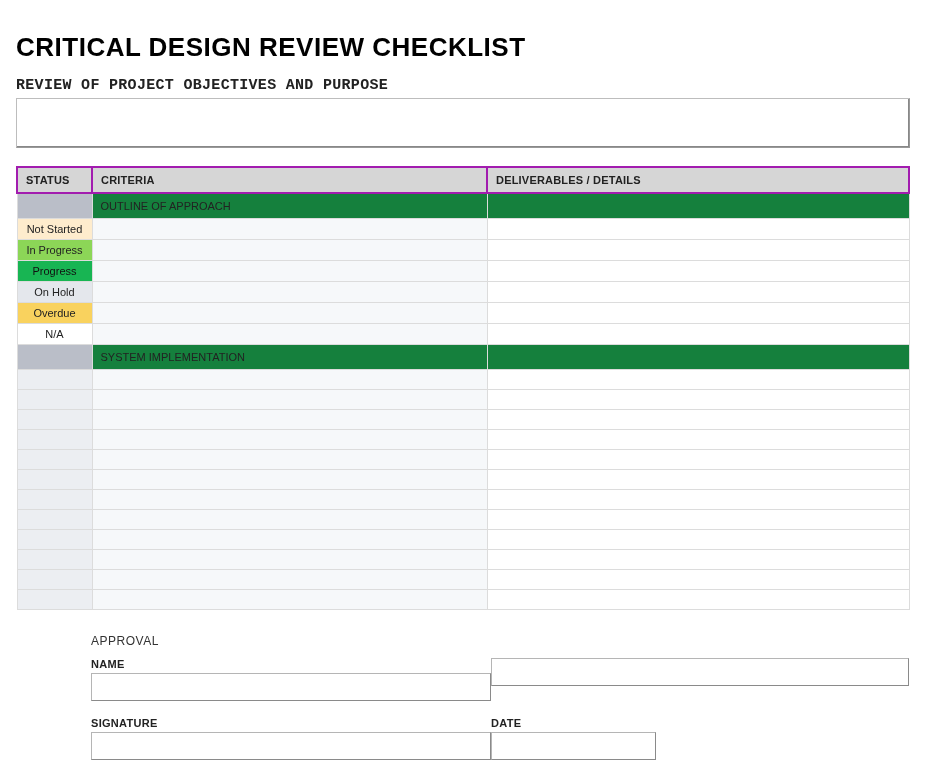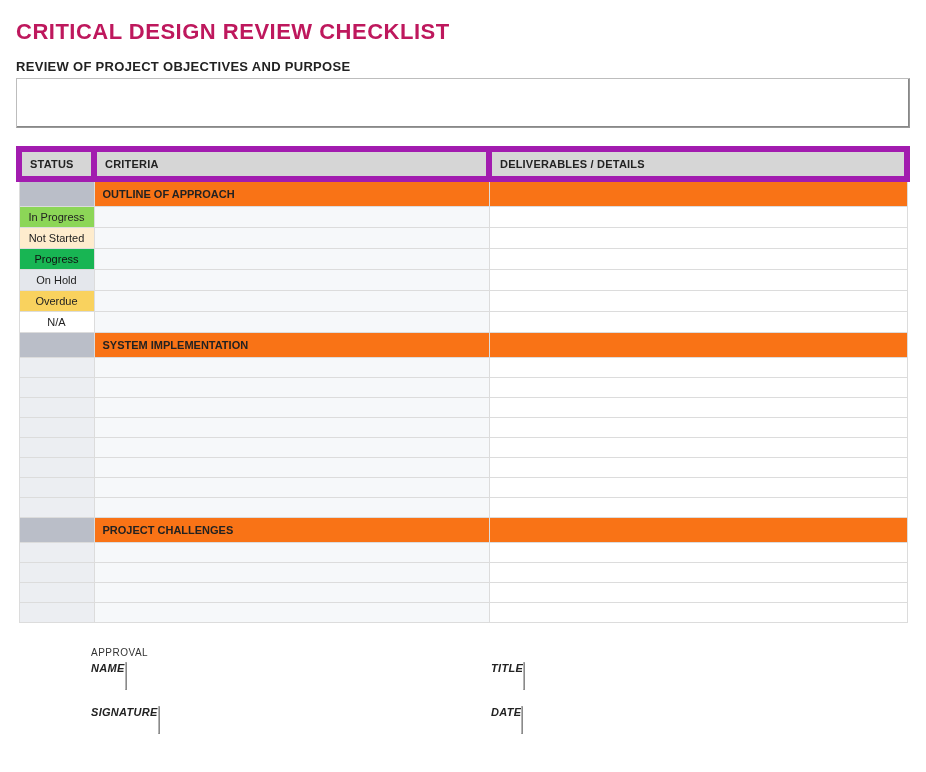--- a/index.html
+++ b/index.html
@@ -4,32 +4,33 @@
 <style>
   * { box-sizing: border-box; }
   body {
     margin: 0;
     padding: 16px;
     font-family: "Helvetica Neue", Helvetica, Arial, sans-serif;
     color: #444;
     background: #fff;
   }
   .page-title {
-    font-size: 22px;
+    font-size: 26px;
     font-weight: 700;
     letter-spacing: 0.5px;
-    color: #be185d;
-    margin: 3px 0 14px 0;
+    color: #000000;
+    margin: 16px 0 14px 0;
   }
   .section-label {
-    font-size: 13px;
+    font-size: 15px;
     font-weight: 700;
     color: #222;
     margin: 0 0 4px 0;
     letter-spacing: 0.3px;
+    font-family: Liberation Mono, monospace;
   }
   .review-box {
     width: 100%;
     height: 50px;
     border: 1px solid #bdbdbd;
     border-top: 1px solid #bdbdbd;
     border-right: 1px solid #999;
     border-bottom: 1px solid #999;
     box-shadow: inset -1px -1px 0 #888;
     margin-bottom: 18px;
@@ -37,36 +38,36 @@
   table.checklist {
     width: 100%;
     border-collapse: collapse;
     font-size: 11px;
   }
   table.checklist th {
     background: #d6d6d6;
     text-align: left;
     font-weight: 700;
     padding: 6px 8px;
-    border: 6px solid #a21caf;
+    border: 2px solid #a21caf;
     color: #222;
     letter-spacing: 0.2px;
   }
   table.checklist td {
     border: 1px solid #dcdcdc;
     padding: 4px 8px;
     height: 20px;
     vertical-align: middle;
   }
   .col-status { width: 75px; }
   .col-criteria { width: 395px; }
   .col-desc { }
   .section-row td.section-cell {
-    background: #f97316;
-    font-weight: 700;
+    background: #15803d;
+    font-weight: 400;
     color: #222;
     padding: 6px 8px;
   }
   .section-row td.section-status {
     background: #babec8;
   }
   .status-cell {
     background: #eceef2;
     text-align: center;
     font-size: 11px;
@@ -80,33 +81,33 @@
   .st-onhold     { background: #e4e7ec !important; }
   .st-overdue    { background: #f9d25e !important; }
   .st-na         { background: #ffffff !important; }
 
   .approval-block {
     margin-top: 24px;
     margin-left: 75px;
     width: 820px;
   }
   .approval-heading {
-    font-size: 10px;
+    font-size: 12px;
     letter-spacing: 0.5px;
     color: #333;
-    margin-bottom: 4px;
+    margin-bottom: 10px;
   }
   .approval-row {
     display: flex;
     gap: 0;
     margin-bottom: 16px;
   }
   .approval-field {
     display: flex;
-    font-style: italic;
+    flex-direction: column;
   }
   .approval-field.name { width: 400px; }
   .approval-field.title { width: 418px; }
   .approval-field.signature { width: 400px; }
   .approval-field.date { width: 165px; }
   .approval-label {
     font-size: 11px;
     font-weight: 700;
     color: #222;
     margin-bottom: 3px;
@@ -136,26 +137,26 @@
       <th class="col-desc">DELIVERABLES / DETAILS</th>
     </tr>
   </thead>
   <tbody id="checklist-body">
       <tr class="section-row">
         <td class="section-status"></td>
         <td class="section-cell">OUTLINE OF APPROACH</td>
         <td class="section-cell"></td>
       </tr>
       <tr>
+        <td class="status-cell st-notstarted">Not Started</td>
+        <td class="criteria-cell"></td>
+        <td class="desc-cell"></td>
+      </tr>
+      <tr>
         <td class="status-cell st-inprogress">In Progress</td>
-        <td class="criteria-cell"></td>
-        <td class="desc-cell"></td>
-      </tr>
-      <tr>
-        <td class="status-cell st-notstarted">Not Started</td>
         <td class="criteria-cell"></td>
         <td class="desc-cell"></td>
       </tr>
       <tr>
         <td class="status-cell st-complete">Progress</td>
         <td class="criteria-cell"></td>
         <td class="desc-cell"></td>
       </tr>
       <tr>
         <td class="status-cell st-onhold">On Hold</td>
@@ -209,25 +210,20 @@
       </tr>
       <tr>
         <td class="status-cell "></td>
         <td class="criteria-cell"></td>
         <td class="desc-cell"></td>
       </tr>
       <tr>
         <td class="status-cell "></td>
         <td class="criteria-cell"></td>
         <td class="desc-cell"></td>
-      </tr>
-      <tr class="section-row">
-        <td class="section-status"></td>
-        <td class="section-cell">PROJECT CHALLENGES</td>
-        <td class="section-cell"></td>
       </tr>
       <tr>
         <td class="status-cell "></td>
         <td class="criteria-cell"></td>
         <td class="desc-cell"></td>
       </tr>
       <tr>
         <td class="status-cell "></td>
         <td class="criteria-cell"></td>
         <td class="desc-cell"></td>
@@ -246,21 +242,20 @@
 </table>
 
 <div class="approval-block">
   <div class="approval-heading">APPROVAL</div>
   <div class="approval-row">
     <div class="approval-field name">
       <div class="approval-label">NAME</div>
       <div class="approval-input"></div>
     </div>
     <div class="approval-field title">
-      <div class="approval-label">TITLE</div>
       <div class="approval-input"></div>
     </div>
   </div>
   <div class="approval-row">
     <div class="approval-field signature">
       <div class="approval-label">SIGNATURE</div>
       <div class="approval-input"></div>
     </div>
     <div class="approval-field date">
       <div class="approval-label">DATE</div>

